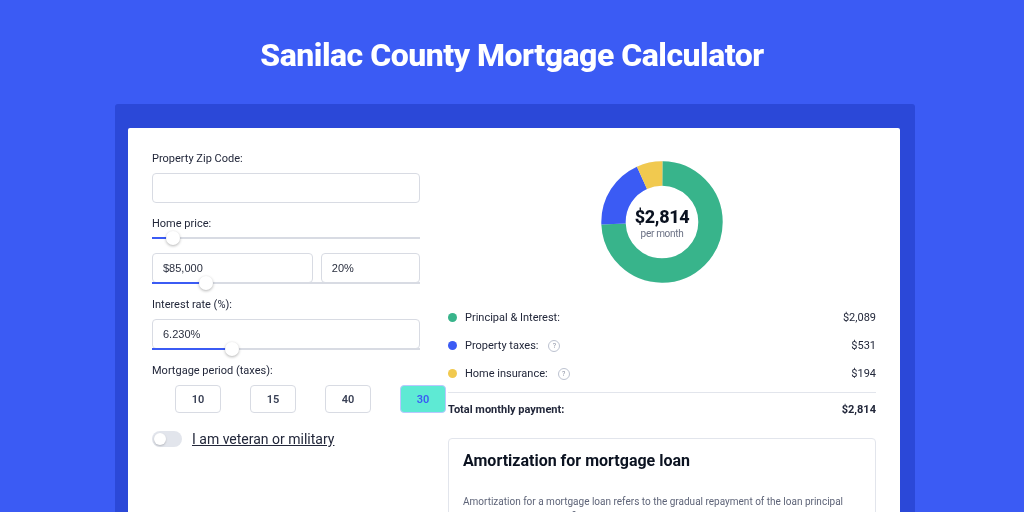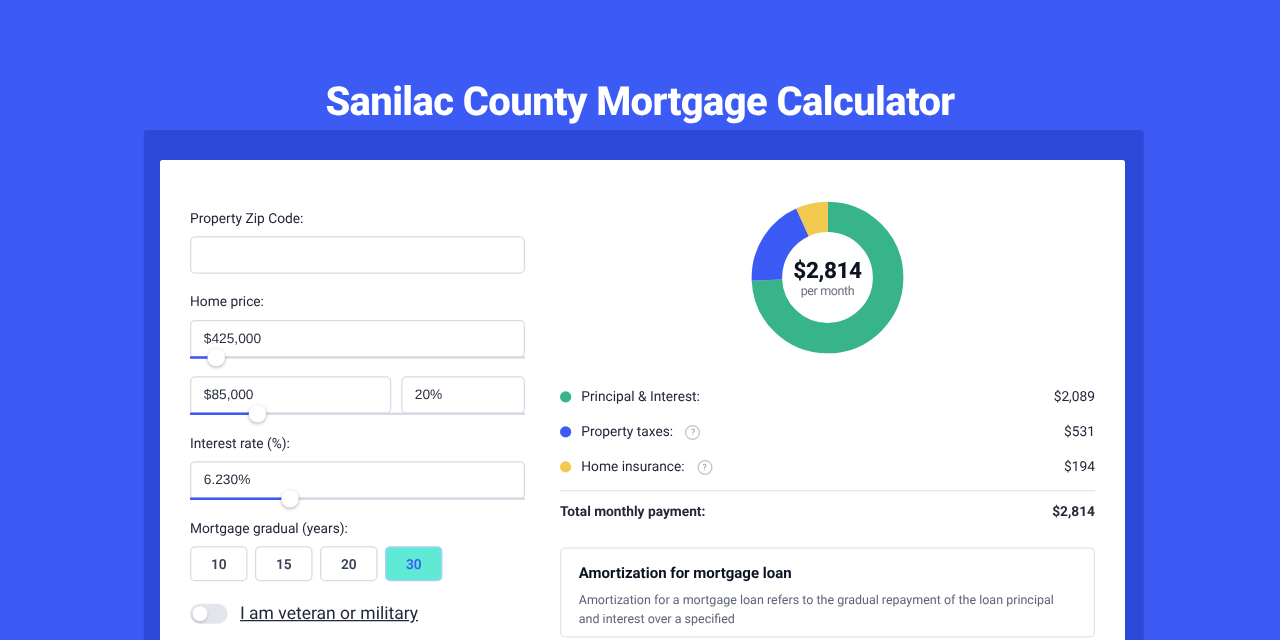--- a/index.html
+++ b/index.html
@@ -13,21 +13,21 @@
     color: #0b1220;
   }
   .stage {
     width: 1024px;
     height: 512px;
     position: relative;
     background: #3b5bf4;
   }
   .title {
     position: absolute;
-    top: 62px;
+    top: 36px;
     left: 0;
     right: 0;
     text-align: center;
     color: #fff;
     font-weight: 800;
     font-size: 32px;
     letter-spacing: -0.5px;
   }
   .panel-shadow {
     position: absolute;
@@ -53,21 +53,21 @@
     width: 268px;
     padding: 24px 14px 14px 24px;
   }
   .right {
     flex: 1;
     padding: 24px 24px 14px 14px;
   }
   .flabel {
     font-size: 11px;
     color: #22273a;
-    margin: 16px 0 8px 0;
+    margin: 0 0 8px 0;
   }
   .fgroup {
     margin-bottom: 14px;
     position: relative;
   }
   .input {
     width: 100%;
     box-sizing: border-box;
     height: 30px;
     border: 1px solid #d8dbe3;
@@ -117,20 +117,21 @@
     padding: 0 6px;
     border: 1px solid #d8dbe3;
     border-radius: 4px;
     display: flex;
     align-items: center;
     justify-content: center;
     font-size: 11px;
     font-weight: 600;
     color: #394055;
     cursor: pointer;
+    margin-left: 23px;
   }
   .seg.sel {
     background: #5eead4;
     border-color: #b9c7ff;
     color: #3b5bf4;
   }
   .toggle-row {
     display: flex;
     align-items: center;
     gap: 10px;
@@ -246,23 +247,23 @@
     font-weight: 700;
   }
 
   .amort-card {
     margin-top: 14px;
     border: 1px solid #e2e5ec;
     border-radius: 4px;
     padding: 12px 14px 6px 14px;
   }
   .amort-title {
-    font-size: 12px;
+    font-size: 16px;
     font-weight: 700;
-    margin-bottom: 8px;
+    margin-bottom: 24px;
   }
   .amort-text {
     font-size: 10px;
     color: #5e6478;
     line-height: 1.5;
   }
 </style>
 </head>
 <body>
 
@@ -273,21 +274,20 @@
   <div class="panel">
     <div class="left">
 
       <div class="fgroup">
         <div class="flabel">Property Zip Code:</div>
         <input class="input" value="" style="">
       </div>
 
       <div class="fgroup">
         <div class="flabel">Home price:</div>
-        <input class="input" value="$425,000" style="">
         <div class="slider-rail">
           <div class="slider-fill" style="width:8%"></div>
           <div class="slider-thumb" style="left:8%"></div>
         </div>
       </div>
 
       <div class="fgroup">
         <div class="row2">
           <input class="input" value="$85,000" style="">
           <input class="input" value="20%" style="">
@@ -301,25 +301,25 @@
       <div class="fgroup">
         <div class="flabel">Interest rate (%):</div>
         <input class="input" value="6.230%" style="">
         <div class="slider-rail">
           <div class="slider-fill" style="width:30%"></div>
           <div class="slider-thumb" style="left:30%"></div>
         </div>
       </div>
 
       <div class="fgroup">
-        <div class="flabel">Mortgage gradual (years):</div>
+        <div class="flabel">Mortgage period (taxes):</div>
         <div class="segs" id="segs">
             <div class="seg">10</div>
             <div class="seg">15</div>
-            <div class="seg">20</div>
+            <div class="seg">40</div>
             <div class="seg sel">30</div>
           </div>
       </div>
 
       <div class="toggle-row">
         <div class="toggle">
           <div class="knob"></div>
         </div>
         <div class="toggle-label">I am veteran or military</div>
       </div>

